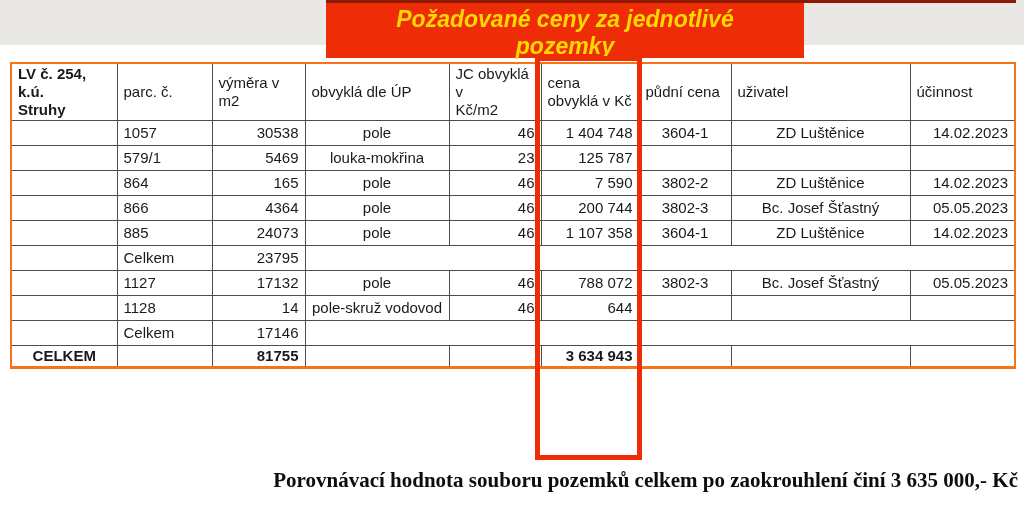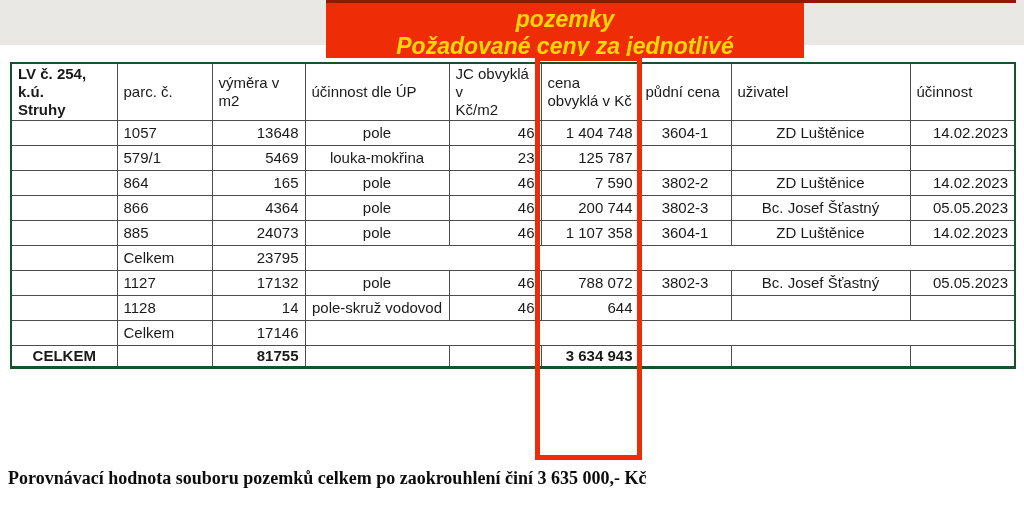--- a/index.html
+++ b/index.html
@@ -23,21 +23,21 @@
     color:var(--banner-yellow,#ffd800);
     font-weight:bold;font-style:italic;
     font-size:23px;line-height:1.18;text-align:center;
     padding-top:3px;box-sizing:border-box;
     z-index:3;
   }
   table.price-table{
     position:absolute;left:10px;top:62px;
     border-collapse:collapse;table-layout:fixed;
     font-size:15px;
-    border:2px solid #14532d;
+    border:2px solid #f97316;
   }
   table.price-table td{
     border:1px solid #4d4d4d;
     padding:1px 6px;
     vertical-align:middle;
     white-space:pre-line;
     overflow:hidden;
     line-height:1.2;
   }
   col.c1{width:106px}col.c2{width:95px}col.c3{width:93px}
@@ -61,32 +61,32 @@
     position:absolute;left:535px;top:56px;width:107px;height:404px;
     border:5px solid var(--accent,#ee2c05);
     box-sizing:border-box;
     z-index:5;
     background:transparent;
     pointer-events:none;
   }
   .footer-note{
     position:absolute;left:8px;top:468px;width:1010px;
     font-family:"Liberation Serif", serif;
-    font-weight:bold;font-size:18px;color:#0d0d0d;
+    font-weight:bold;font-size:21px;color:#0d0d0d;text-align:right;
   }
 </style>
 </head>
 <body style="--accent: #ee2c05; --banner-yellow: #ffd800;">
 
 <div class="top-strip"></div>
 <div class="top-line"></div>
 
 <div class="banner">
+  <div>Požadované ceny za jednotlivé</div>
   <div>pozemky</div>
-  <div>Požadované ceny za jednotlivé</div>
 </div>
 
 <table class="price-table">
   <colgroup>
     <col class="c1">
       <col class="c2">
       <col class="c3">
       <col class="c4">
       <col class="c5">
     <col class="c6">
@@ -94,33 +94,33 @@
       <col class="c8">
       <col class="c9">
   </colgroup>
   <tbody>
       <tr class="row-header">
         <td class="al-l">LV č. 254, k.ú.
 Struhy</td>
         <td class="al-c">parc. č.</td>
         <td class="al-r">výměra v
 m2</td>
-        <td class="al-l">účinnost dle ÚP</td>
+        <td class="al-l">obvyklá dle ÚP</td>
         <td class="al-r">JC obvyklá v
 Kč/m2</td>
         <td class="al-r">cena
 obvyklá v Kč</td>
         <td class="al-l">půdní cena</td>
         <td class="al-l">uživatel</td>
         <td class="al-r">účinnost</td>
       </tr>
       <tr class="row-data">
         <td class="al-l"></td>
         <td class="al-c">1057</td>
-        <td class="al-r">13648</td>
+        <td class="al-r">30538</td>
         <td class="al-l">pole</td>
         <td class="al-r">46</td>
         <td class="al-r">1 404 748</td>
         <td class="al-l">3604-1</td>
         <td class="al-l">ZD Luštěnice</td>
         <td class="al-r">14.02.2023</td>
       </tr>
       <tr class="row-data">
         <td class="al-l"></td>
         <td class="al-c">579/1</td>

